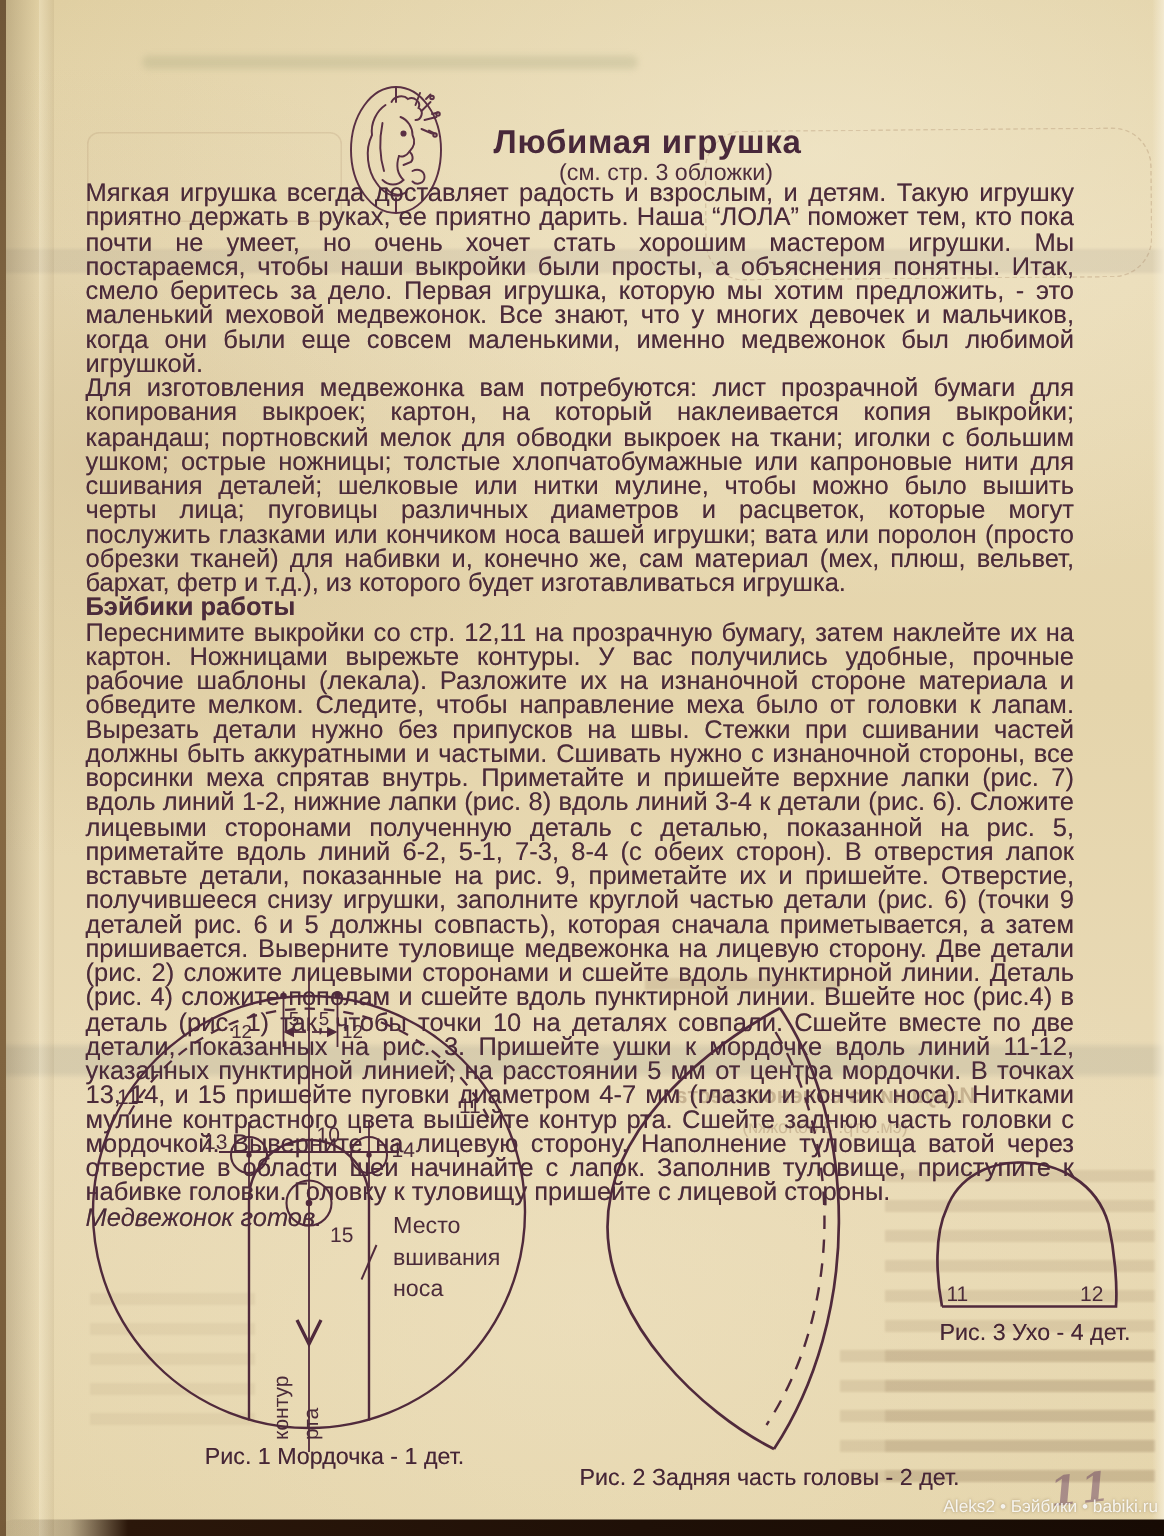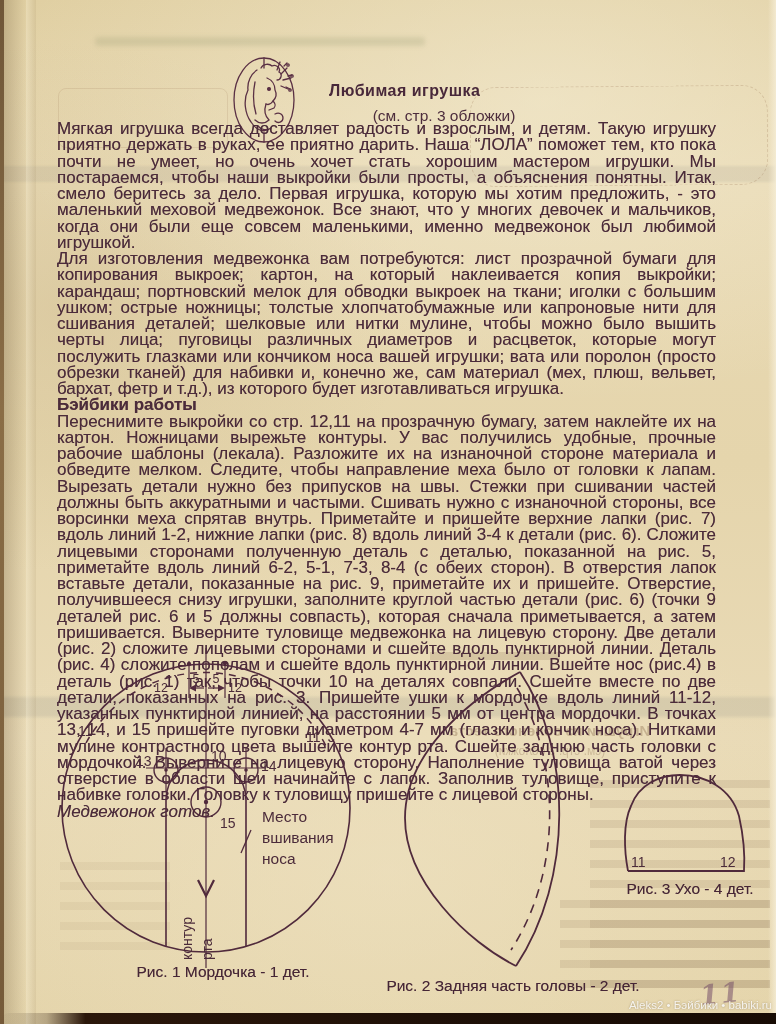--- a/index.html
+++ b/index.html
@@ -41,21 +41,21 @@
   .bleed-s{left:430px;top:744px;width:240px;font-size:12px;color:rgba(148,118,88,.34);}
   .bleed-lines{position:absolute;pointer-events:none;opacity:.14;filter:blur(.6px);
     background:repeating-linear-gradient(180deg,rgba(120,90,60,.9) 0 8px,rgba(120,90,60,0) 8px 20px);}
   .bl1{left:590px;top:780px;width:180px;height:210px;}
   .bl2{left:560px;top:900px;width:210px;height:90px;}
   .bl3{left:60px;top:862px;width:110px;height:95px;opacity:.08;}
   .bl4{left:430px;top:652px;width:130px;height:10px;opacity:.18;}
   
   .logo{position:absolute;left:231px;top:56px;}
   .title{position:absolute;left:329px;top:82px;width:260px;
-    font-size:16px;font-weight:bold;color:#48283a;letter-spacing:.5px;}
+    font-size:22px;font-weight:bold;color:#48283a;letter-spacing:.5px;}
   .subtitle{position:absolute;left:329px;top:107px;width:230px;text-align:center;
     font-size:15.5px;color:#4d2d3d;}
   
   .bodytext{position:absolute;left:57px;top:121px;width:659px;
     font-size:17px;line-height:16.25px;color:#4b2b3a;text-align:justify;
     text-shadow:0 0 .4px rgba(75,43,58,.55);}
   .bodytext p{margin:0;}
   .bodytext .sect{font-weight:bold;margin:0;}
   .closing{font-style:italic;}
   

